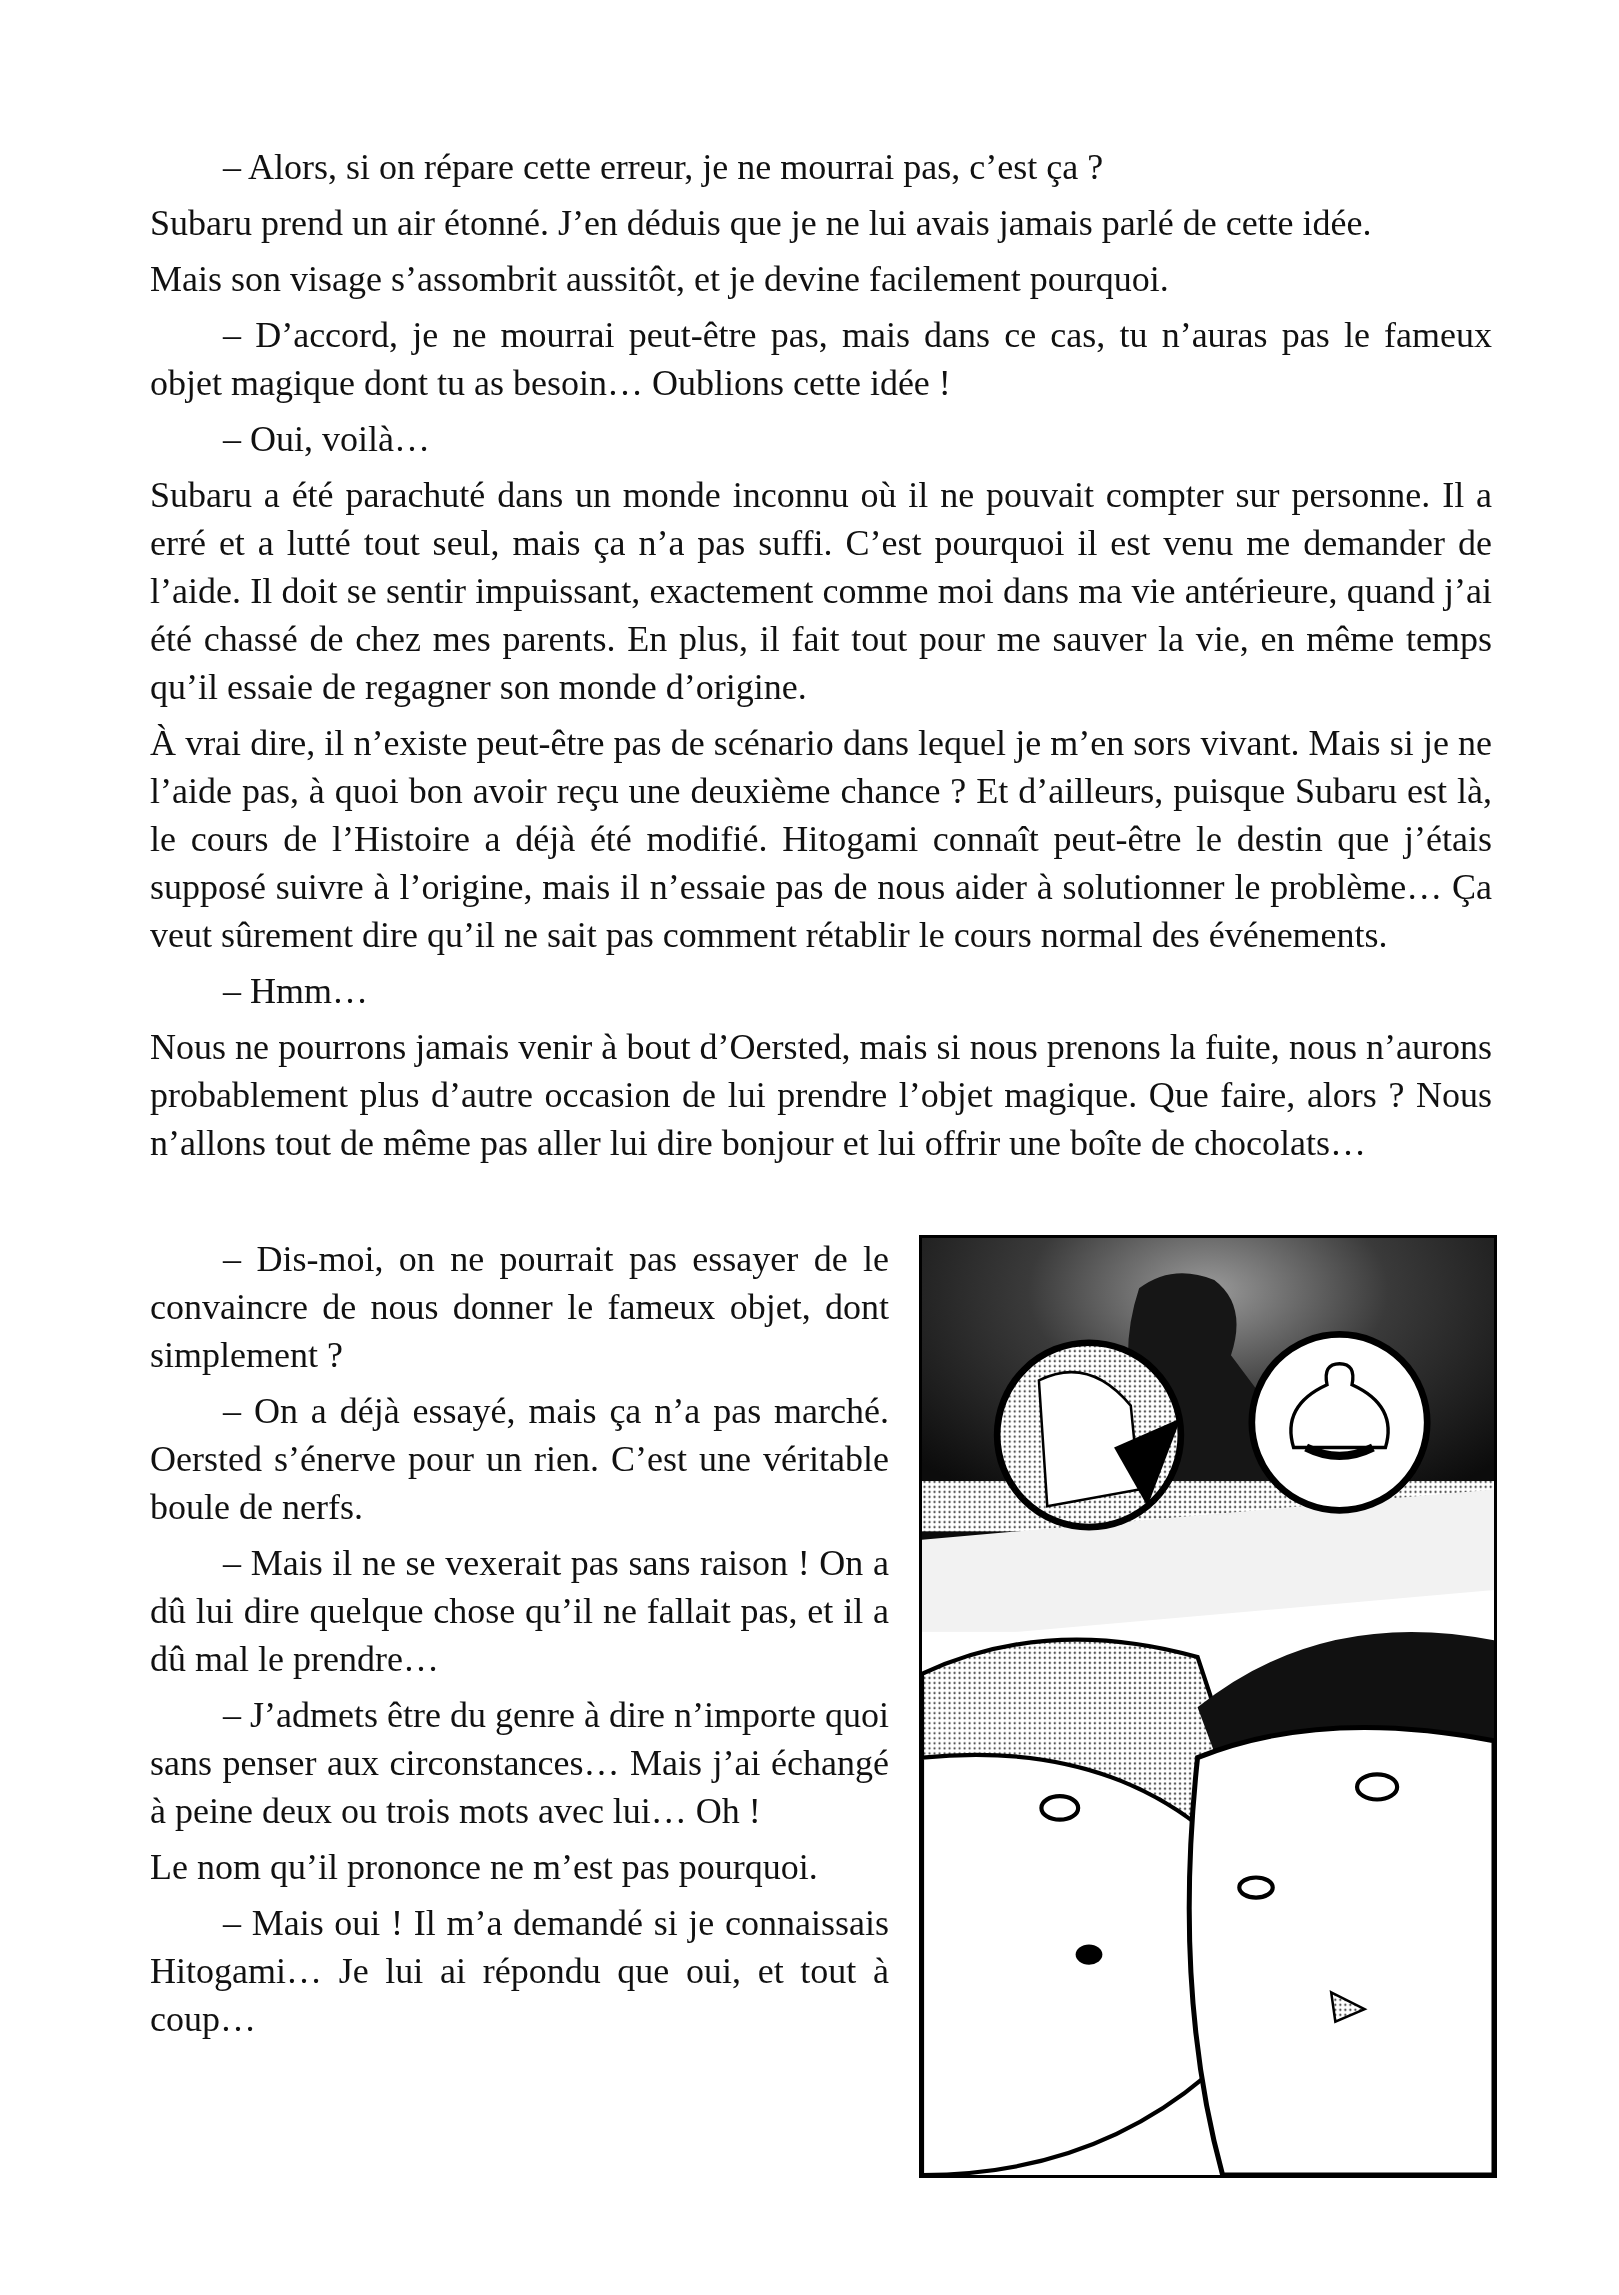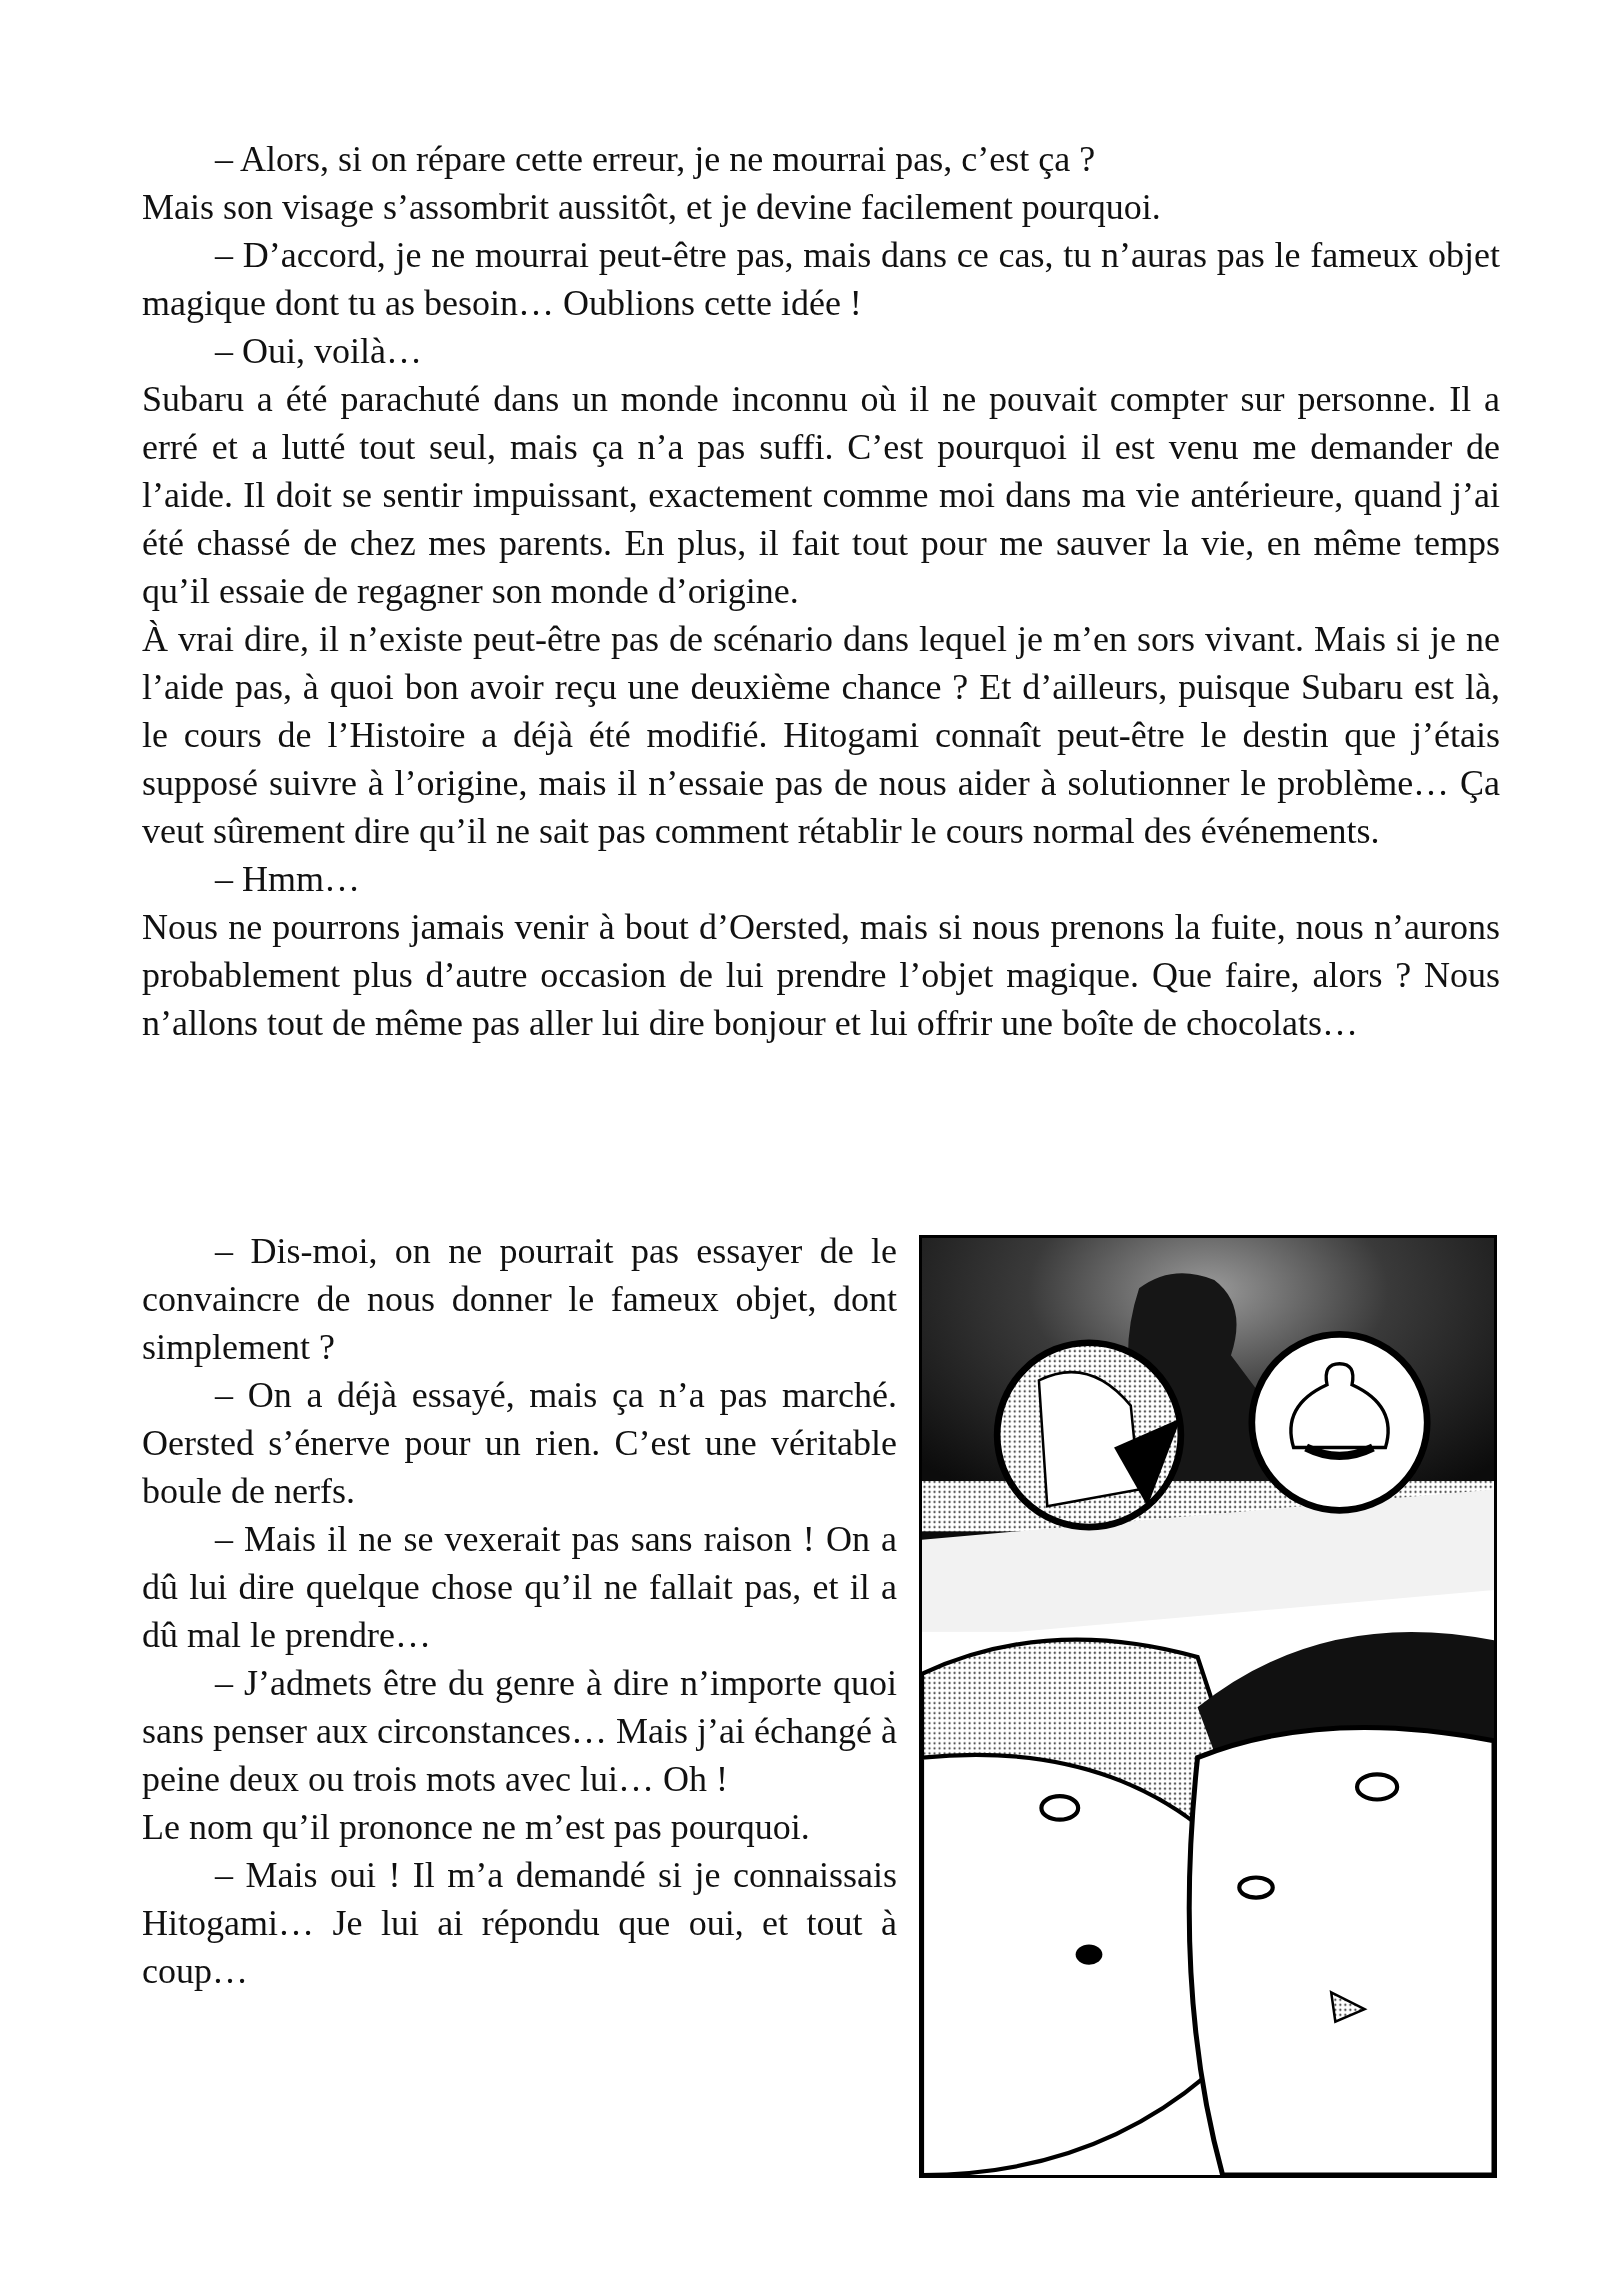--- a/index.html
+++ b/index.html
@@ -1,33 +1,34 @@
 <!DOCTYPE html>
 <html style="font-size:13.5px"><head>
 <meta charset="utf-8">
 <style>
   html, body { margin:0; padding:0; background:#ffffff; }
   body { width:1619px; height:2295px; position:relative; overflow:hidden; }
   .page { position:absolute; left:142px; top:135px; width:1358px;
           font-family:"Liberation Serif","DejaVu Serif",serif; color:#111;
           font-size:36px; line-height:48px; text-align:justify; }
-  .p { margin:0; }
+  .p { margin:8px; }
   .dlg { text-indent:73px; }
   .wrap { position:absolute; left:142px; top:1227px; width:755px;
           font-family:"Liberation Serif","DejaVu Serif",serif; color:#111;
           font-size:36px; line-height:48px; text-align:justify; }
   .illus { position:absolute; left:919px; top:1235px; width:578px; height:943px;
            border:3.4px solid #000; box-sizing:border-box; background:#fff; overflow:hidden; }
   .illus svg { width:100%; height:100%; display:block; }
 </style>
 </head>
 <body>
 
 <div class="page">
   <p class="p dlg">– Alors, si on répare cette erreur, je ne mourrai pas, c’est ça ?</p>
+  <p class="p">Subaru prend un air étonné. J’en déduis que je ne lui avais jamais parlé de cette idée.</p>
   <p class="p">Mais son visage s’assombrit aussitôt, et je devine facilement pourquoi.</p>
   <p class="p dlg">– D’accord, je ne mourrai peut-être pas, mais dans ce cas, tu n’auras pas le fameux objet magique dont tu as besoin… Oublions cette idée !</p>
   <p class="p dlg">– Oui, voilà…</p>
   <p class="p">Subaru a été parachuté dans un monde inconnu où il ne pouvait compter sur personne. Il a erré et a lutté tout seul, mais ça n’a pas suffi. C’est pourquoi il est venu me demander de l’aide. Il doit se sentir impuissant, exactement comme moi dans ma vie antérieure, quand j’ai été chassé de chez mes parents. En plus, il fait tout pour me sauver la vie, en même temps qu’il essaie de regagner son monde d’origine.</p>
   <p class="p">À vrai dire, il n’existe peut-être pas de scénario dans lequel je m’en sors vivant. Mais si je ne l’aide pas, à quoi bon avoir reçu une deuxième chance ? Et d’ailleurs, puisque Subaru est là, le cours de l’Histoire a déjà été modifié. Hitogami connaît peut-être le destin que j’étais supposé suivre à l’origine, mais il n’essaie pas de nous aider à solutionner le problème… Ça veut sûrement dire qu’il ne sait pas comment rétablir le cours normal des événements.</p>
   <p class="p dlg">– Hmm…</p>
   <p class="p">Nous ne pourrons jamais venir à bout d’Oersted, mais si nous prenons la fuite, nous n’aurons probablement plus d’autre occasion de lui prendre l’objet magique. Que faire, alors ? Nous n’allons tout de même pas aller lui dire bonjour et lui offrir une boîte de chocolats…</p>
 </div>
 
 <div class="wrap">

